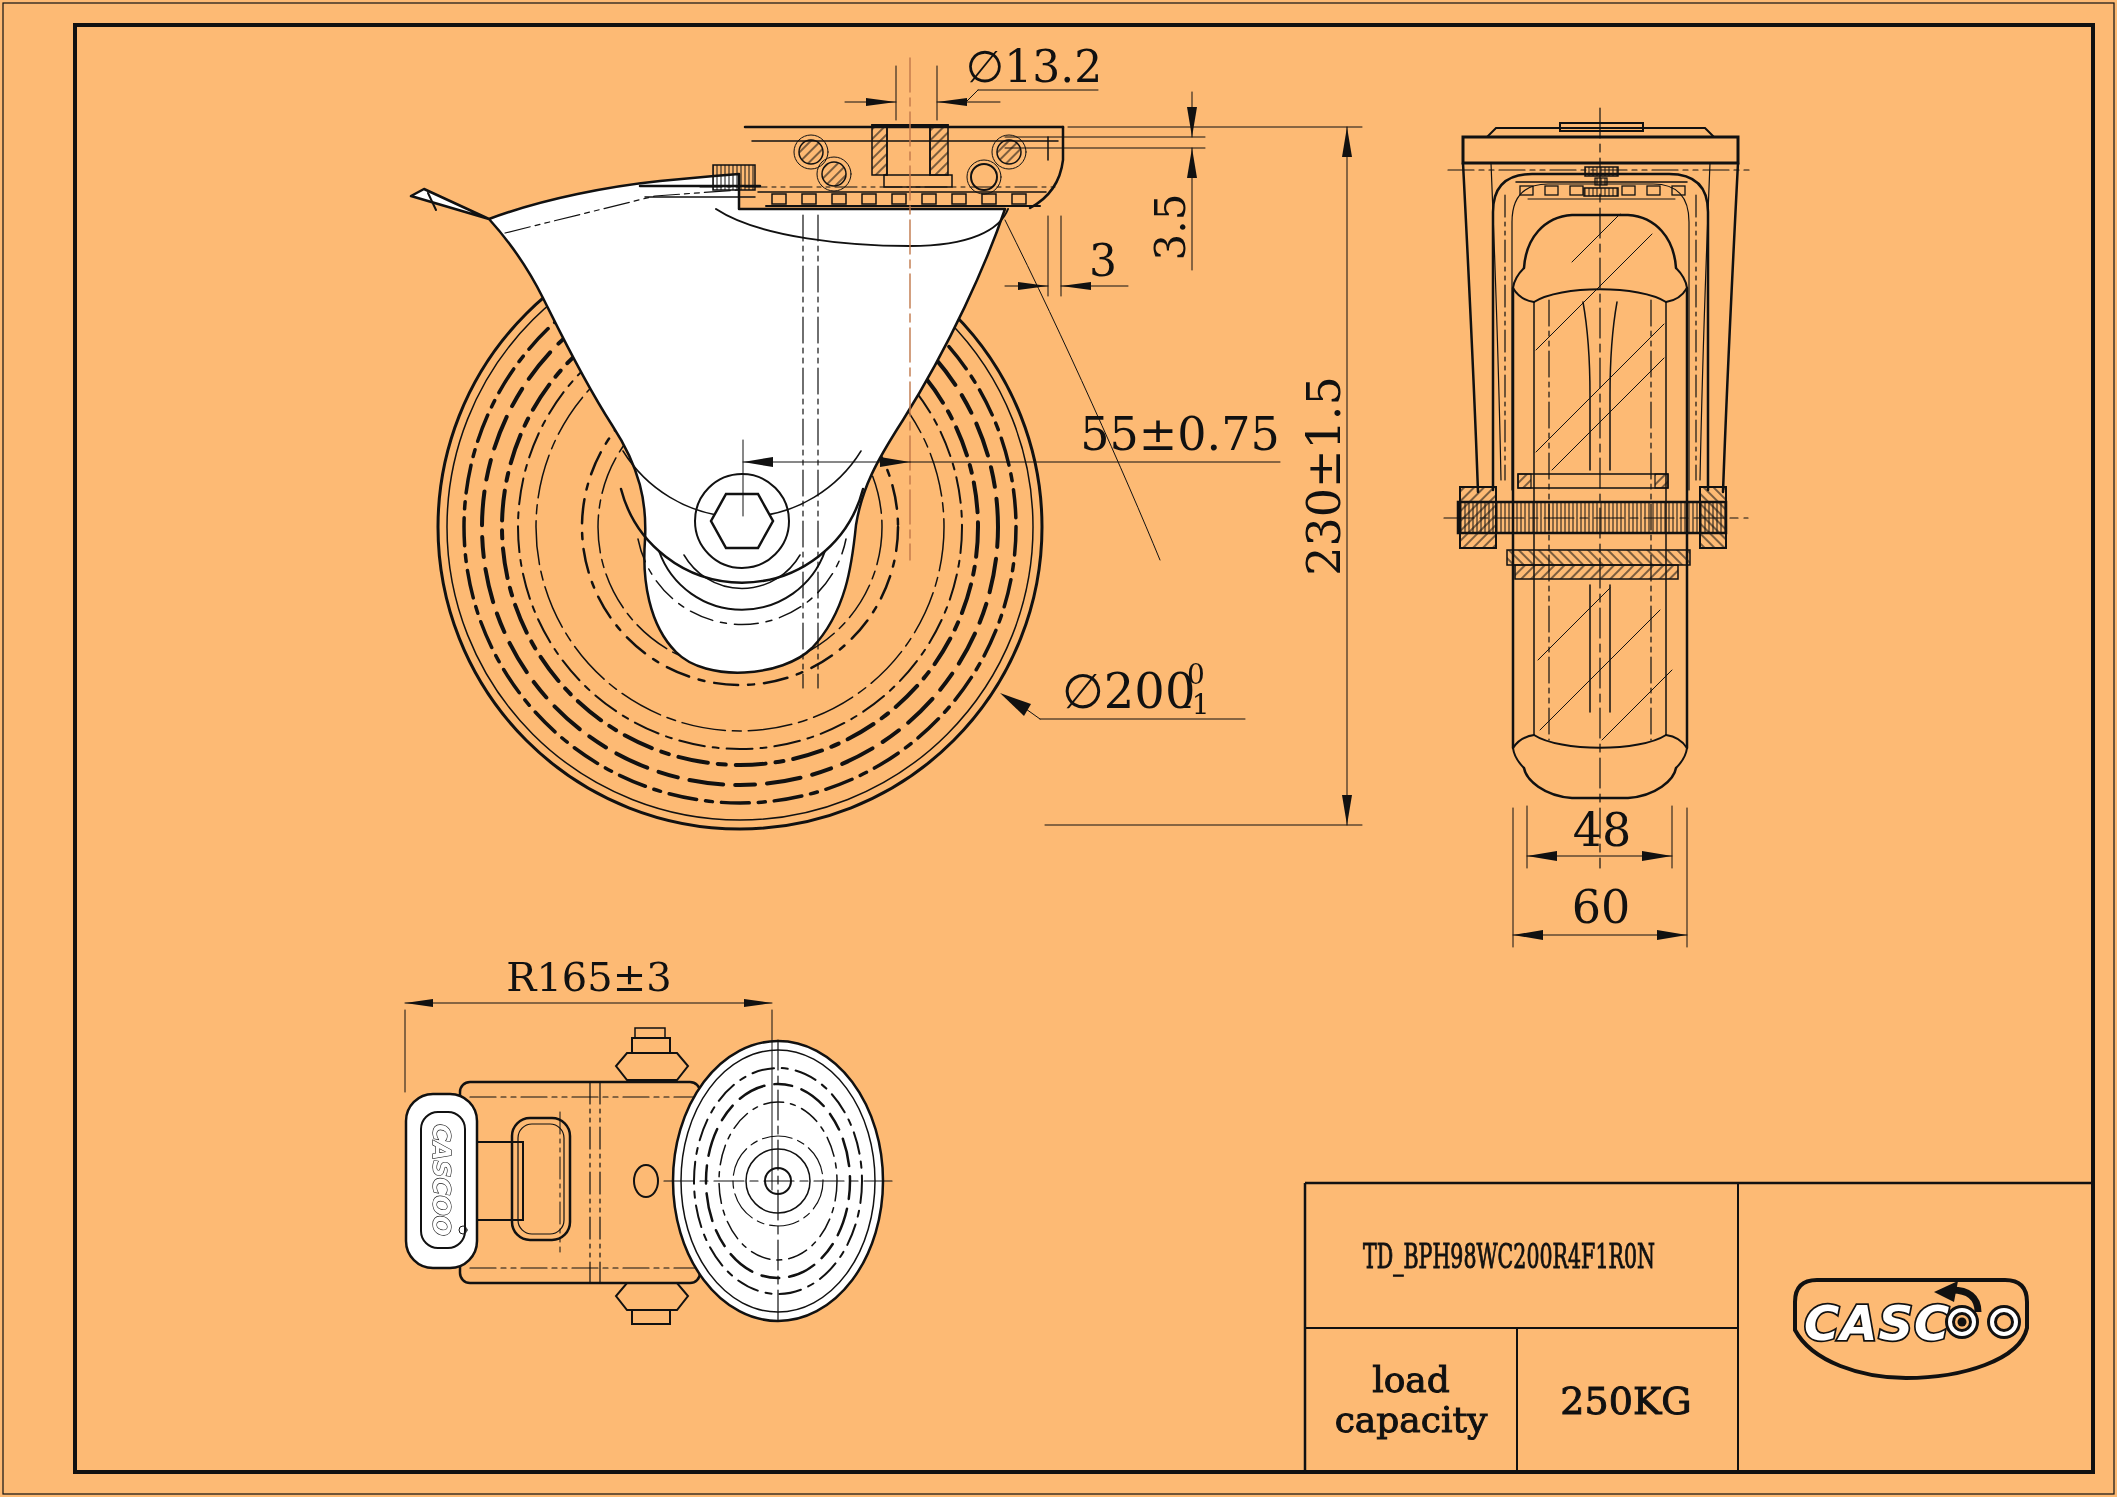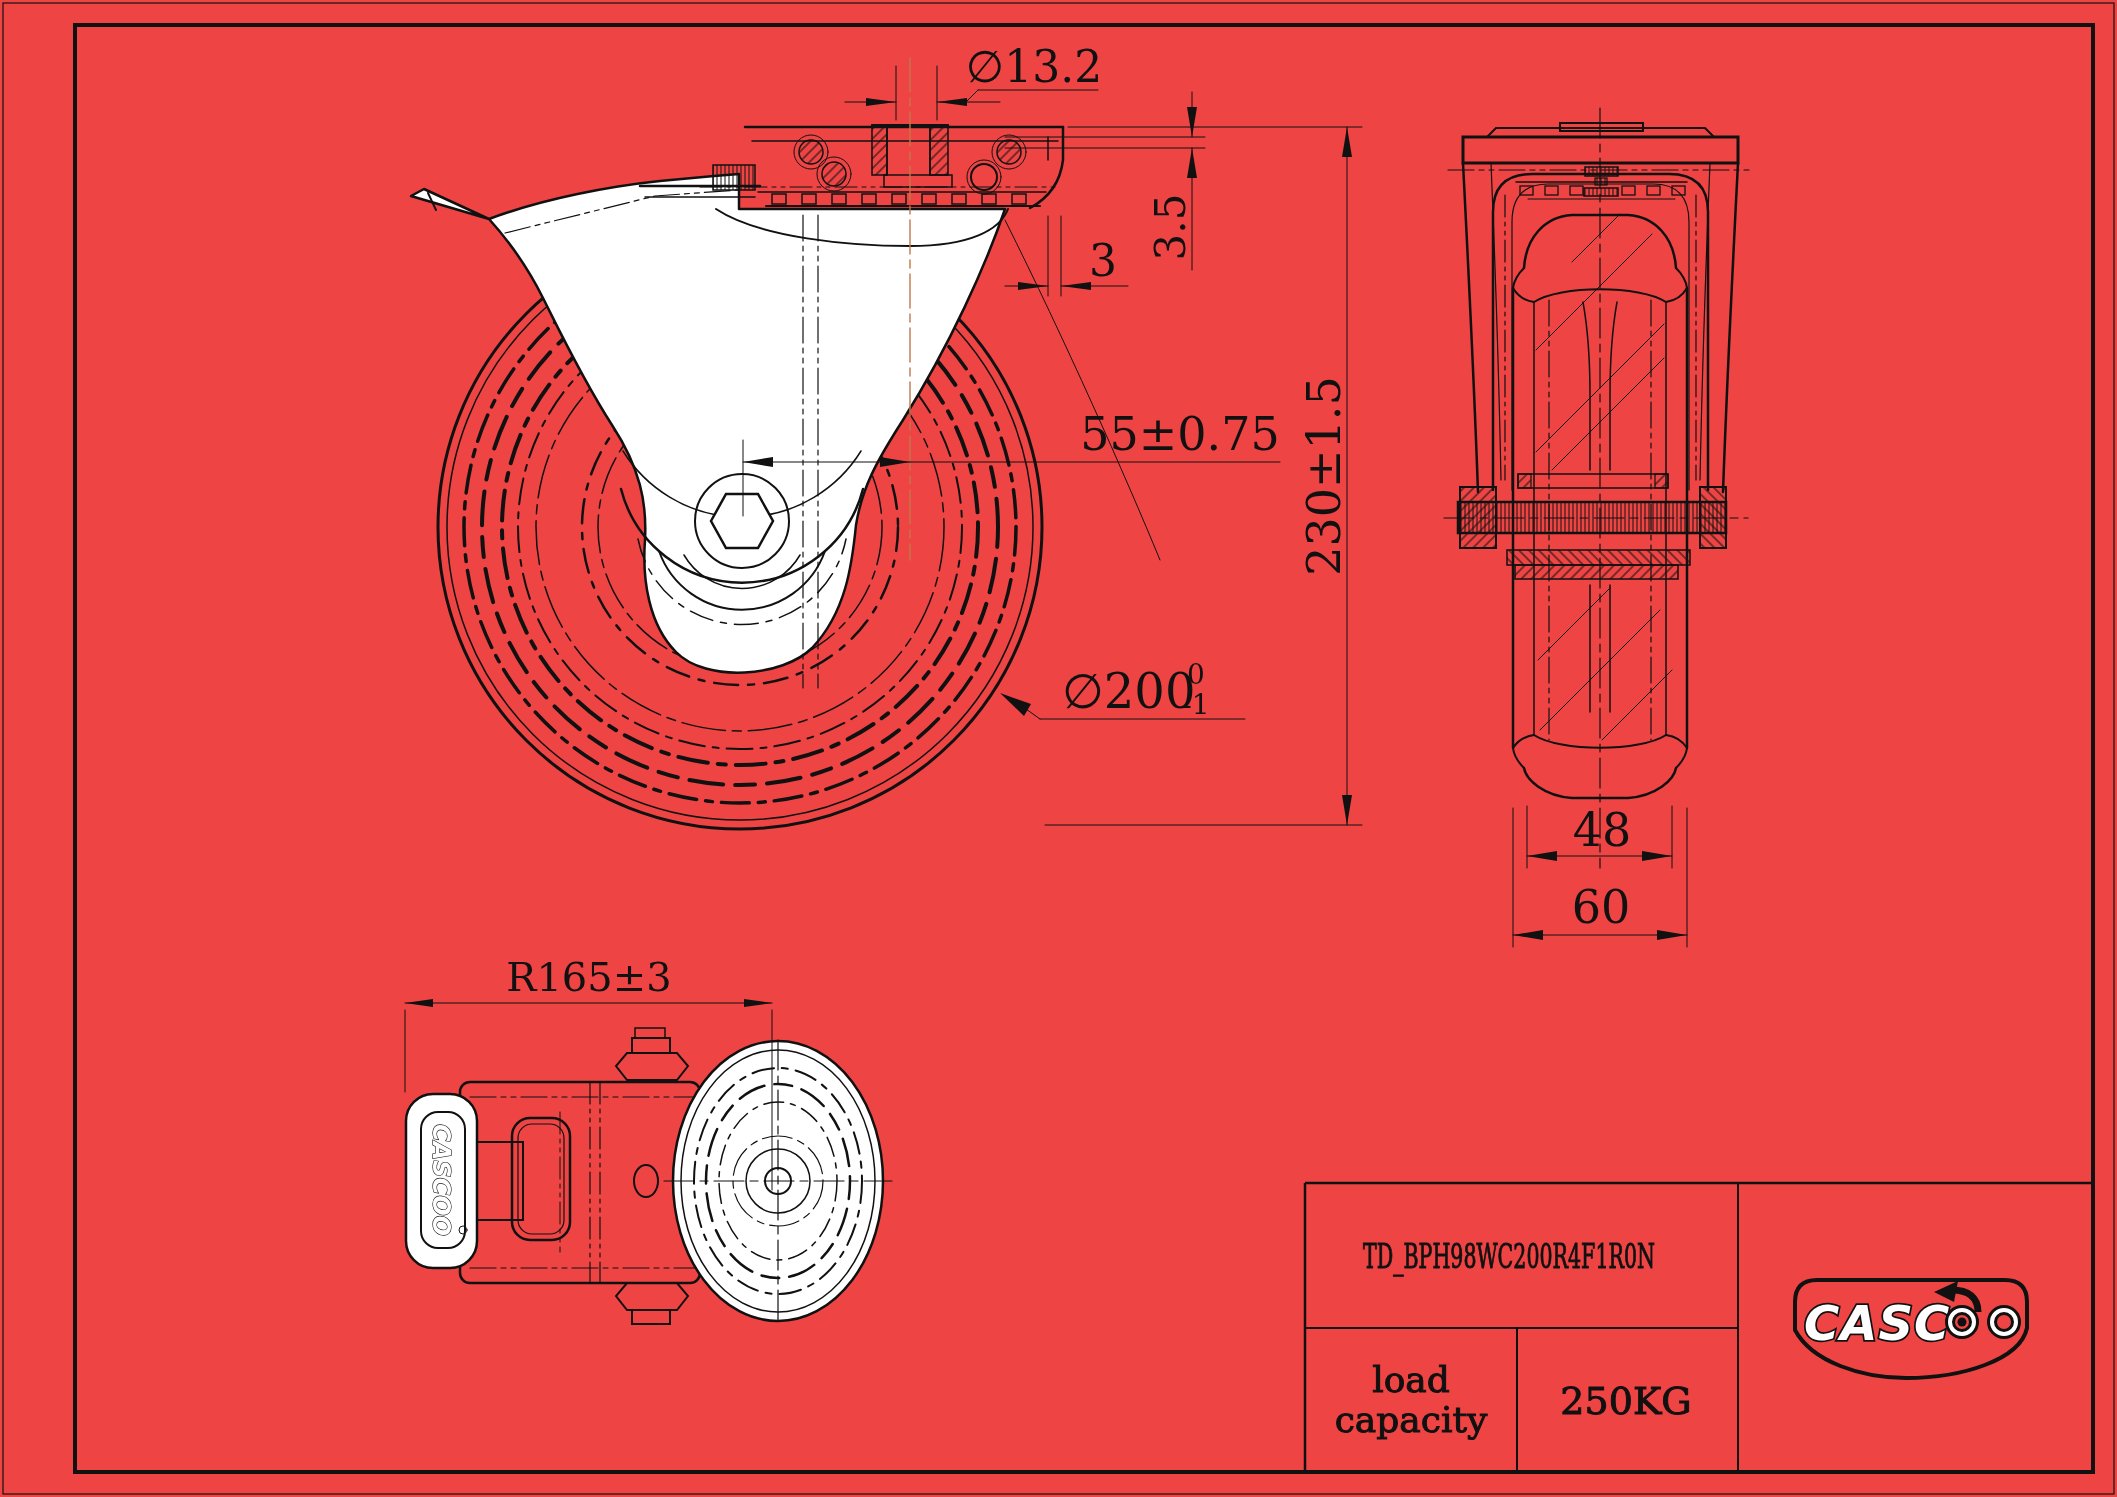--- a/index.html
+++ b/index.html
@@ -1,16 +1,16 @@
 <!DOCTYPE html>
 <html><head>
 <meta charset="utf-8">
 <style>
   html,body{margin:0;padding:0;background:#ffffff;}
-  .page{position:relative;width:2117px;height:1497px;background:#ef4444;overflow:hidden;}
+  .page{position:relative;width:2117px;height:1497px;background:#fdba74;overflow:hidden;}
   svg{display:block;}
   .dim-text{font-family:"DejaVu Serif",serif;fill:#111111;}
   .tb-text{font-family:"DejaVu Serif",serif;fill:#111111;}
   .logo-text{font-family:"DejaVu Sans",sans-serif;font-weight:bold;font-style:italic;
              fill:#ffffff;stroke:#111111;paint-order:stroke;}
 </style>
 </head>
 <body>
 
 <div class="page">

